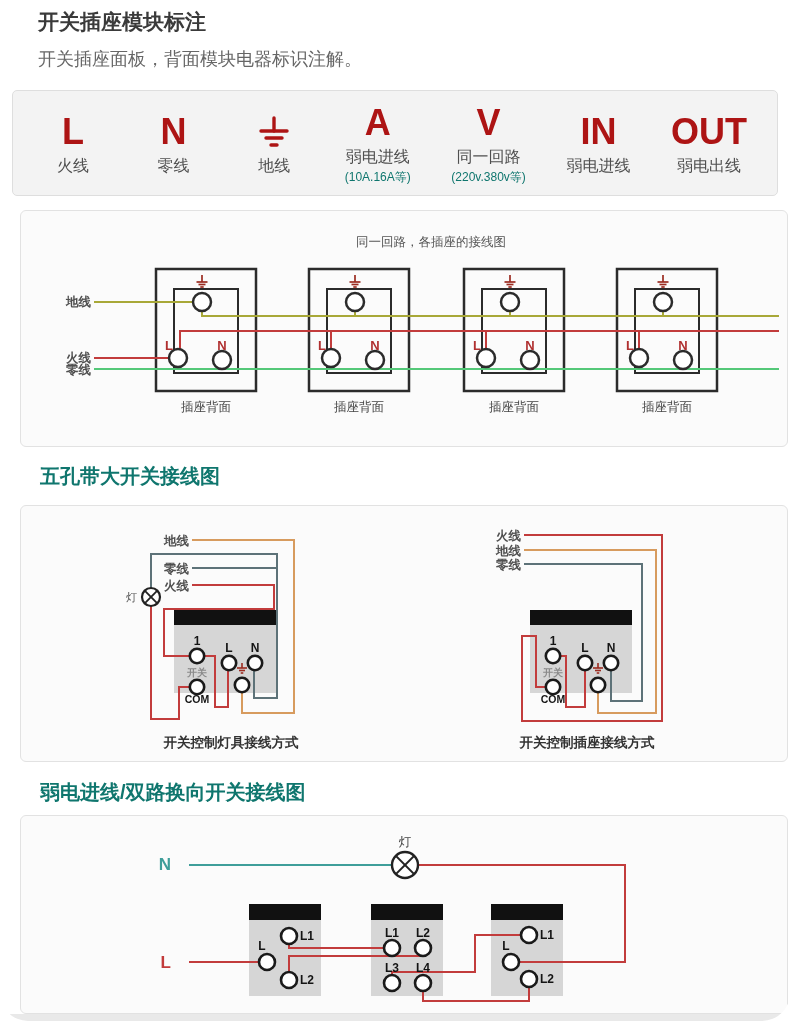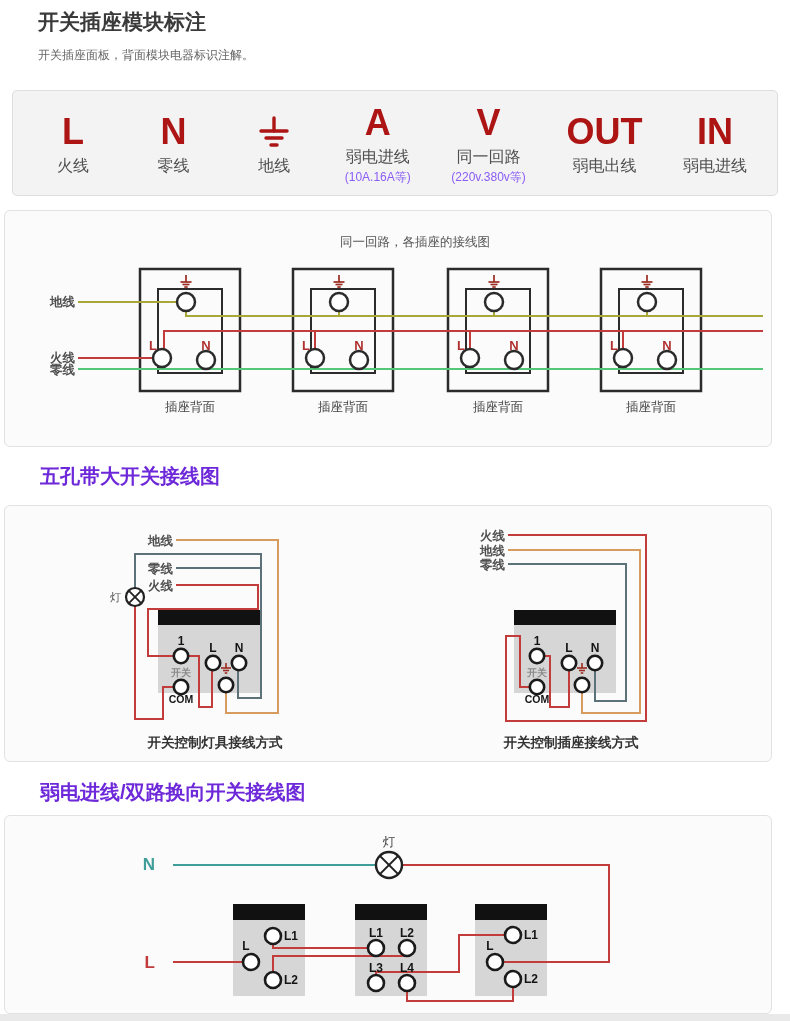--- a/index.html
+++ b/index.html
@@ -1,37 +1,37 @@
 <!DOCTYPE html>
 <html><head>
 <meta charset="utf-8">
 <style>
   html,body { margin:0; padding:0; background:#fff; }
   .page { position:relative; width:790px; height:1021px; background:#ffffff;
-          font-family:"Liberation Sans","DejaVu Sans",sans-serif; overflow:hidden; }
+          font-family:"Liberation Sans","DejaVu Sans",sans-serif; overflow:hidden;border-radius:28px; }
 
   .hdr-title { position:absolute; left:38px; top:8px; font-size:21px; font-weight:700; color:#3a3a3a; }
-  .hdr-sub   { position:absolute; left:38px; top:47px; font-size:12px; color:#666; }
+  .hdr-sub   { position:absolute; left:38px; top:47px; font-size:18px; color:#666; }
 
   .legend-box { position:absolute; left:12px; top:90px; width:766px; height:106px;
                 background:#f3f3f3; border:1px solid #dedede; border-radius:5px;
                 display:flex; align-items:center; justify-content:space-between;
                 padding:0 30px; box-sizing:border-box; }
   .leg-item { display:flex; flex-direction:column; align-items:center; min-width:60px; }
   .leg-sym  { font-size:36px; font-weight:700; color:#ad1414; height:46px; line-height:46px; }
   .leg-ico  { height:46px; display:flex; align-items:center; }
   .leg-lbl  { font-size:16px; color:#4f4f4f; margin-top:1px; white-space:nowrap; }
-  .leg-sub  { font-size:12px; color:#8b5cf6; margin-top:1px; white-space:nowrap; }
-
-  .panel { position:absolute; left:4px; background:#fbfbfb; border:1px solid #e2e2e2; border-radius:6px; }
+  .leg-sub  { font-size:12px; color:#0f766e; margin-top:1px; white-space:nowrap; }
+
+  .panel { position:absolute; left:20px; background:#fbfbfb; border:1px solid #e2e2e2; border-radius:6px; }
   #panel-circuit { top:210px; width:766px; height:235px; }
   #panel-switch  { top:505px; width:766px; height:255px; }
   #panel-multi   { top:815px; width:766px; height:197px; }
 
-  .sec-h { position:absolute; left:40px; font-size:20px; font-weight:600; color:#6d28d9; }
+  .sec-h { position:absolute; left:40px; font-size:20px; font-weight:600; color:#0f766e; }
   #sec-h-switch { top:463px; }
   #sec-h-multi  { top:779px; }
 
   .bottom-strip { position:absolute; left:0; top:1014px; width:790px; height:7px; background:#e9e9e9; }
 
   svg text { font-family:"Liberation Sans","DejaVu Sans",sans-serif; }
   .wl      { font-size:12.5px; font-weight:600; fill:#4f4f4f; }
   .d1-title{ font-size:12.5px; fill:#555; }
   .term    { font-size:12px; font-weight:700; fill:#141414; }
   .term-red{ font-size:13px; font-weight:700; fill:#b03030; }
@@ -77,26 +77,26 @@
       <div class="leg-sym">A</div>
       <div class="leg-lbl">弱电进线</div>
       <div class="leg-sub">(10A.16A等)</div>
     </div>
     <div class="leg-item">
       <div class="leg-sym">V</div>
       <div class="leg-lbl">同一回路</div>
       <div class="leg-sub">(220v.380v等)</div>
     </div>
     <div class="leg-item">
+      <div class="leg-sym">IN</div>
+      <div class="leg-lbl">弱电进线</div>
+    </div>
+    <div class="leg-item">
       <div class="leg-sym">OUT</div>
       <div class="leg-lbl">弱电出线</div>
-    </div>
-    <div class="leg-item">
-      <div class="leg-sym">IN</div>
-      <div class="leg-lbl">弱电进线</div>
     </div>
   </div>
 
   <div class="panel" id="panel-circuit">
     <svg width="764" height="233" viewBox="0 0 764 233">
       <text class="d1-title" x="410" y="35" text-anchor="middle">同一回路，各插座的接线图</text>
 
       <g stroke="#2b2b2b" fill="none">
         <rect x="135" y="58" width="100" height="122" stroke-width="2.5"></rect>
         <rect x="153" y="78" width="64" height="84" stroke-width="2"></rect>

